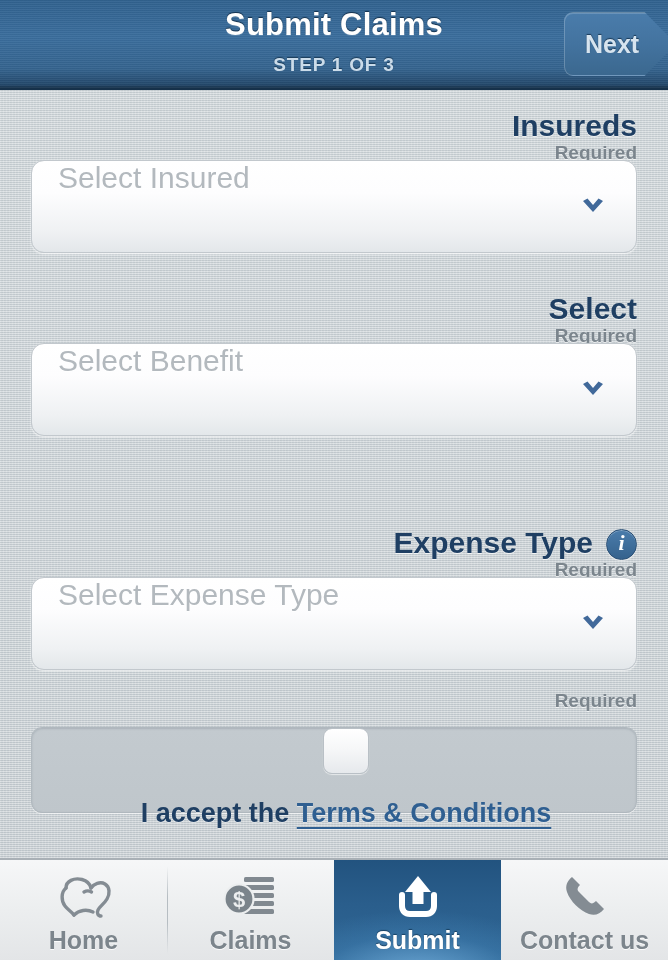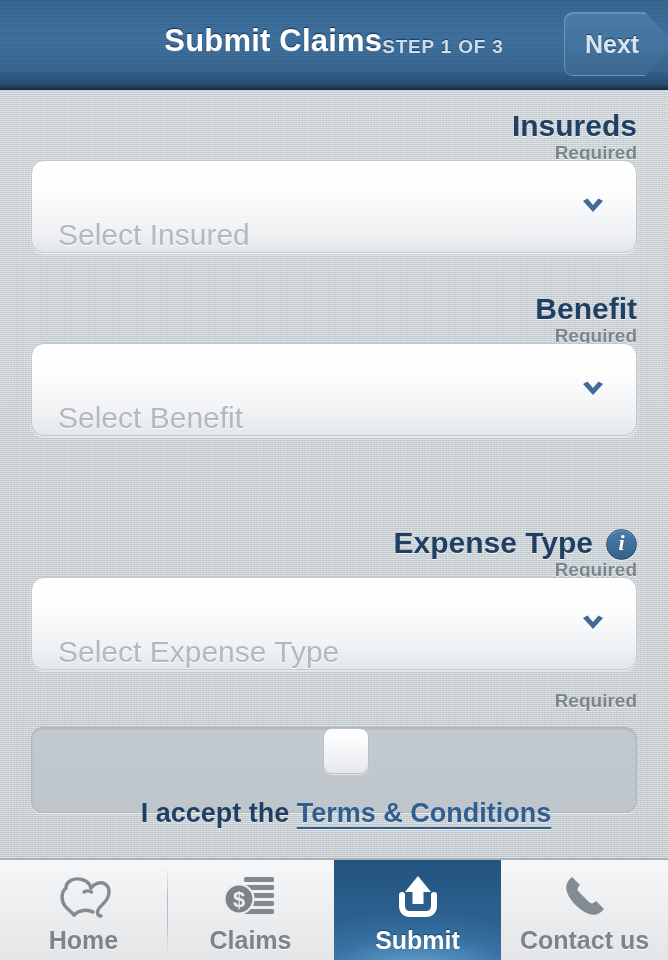--- a/index.html
+++ b/index.html
@@ -20,21 +20,21 @@
   .header {
     position:absolute; top:0; left:0; width:668px; height:90px;
     background:
       repeating-linear-gradient(0deg, rgba(255,255,255,0.045) 0px, rgba(255,255,255,0.045) 1px, rgba(0,0,0,0.035) 1px, rgba(0,0,0,0.035) 2px),
       linear-gradient(180deg,#31628f 0%, #3b6e9d 42%, #35648f 78%, #24496c 96%, #18334c 100%);
     border-bottom:2px solid #16314a;
     overflow:visible;
   }
   .header-titles {
     position:absolute; left:0; top:0; width:668px; height:88px;
-    display:flex; flex-direction:row; align-items:center; justify-content:center;
+    display:flex; flex-direction:column; align-items:center; justify-content:center;
     padding-bottom:6px;
   }
   .h-title {
     font-size:31px; font-weight:bold; color:#ffffff; letter-spacing:0.2px;
     text-shadow:0 -1px 1px rgba(12,38,62,0.85), 0 1px 0 rgba(255,255,255,0.12);
   }
   .h-sub {
     margin-top:11px;
     font-size:19px; font-weight:bold; color:#cbdcea; letter-spacing:0.8px;
     text-shadow:0 -1px 1px rgba(12,38,62,0.7);
@@ -89,21 +89,21 @@
     font-size:22px; color:#ffffff; line-height:22px;
     position:relative; top:-1px;
   }
 
   .select-box {
     position:relative; width:606px; height:93px;
     background:linear-gradient(180deg,#ffffff 0%, #fdfdfe 35%, #eff1f3 78%, #e3e7ea 100%);
     border:1px solid #c2c8cd;
     border-radius:13px;
     box-shadow:0 1px 2px rgba(255,255,255,0.8), inset 0 1px 0 rgba(255,255,255,0.9);
-    display:flex; align-items:flex-end;
+    display:flex; align-items:flex-start;
   }
   .select-placeholder {
     font-size:30px; color:#b3b9be; padding-left:26px;
     text-shadow:0 1px 0 rgba(255,255,255,0.9);
   }
   .chevron {
     position:absolute; right:28px; top:50%; transform:translateY(-50%);
     width:30px; height:30px;
   }
   .chevron svg { display:block; }
@@ -200,21 +200,21 @@
         <svg width="30" height="30" viewBox="0 0 30 30">
           <path d="M5 9 L15 20 L25 9 L20.5 6.5 L15 13 L9.5 6.5 Z" fill="#41699a"></path>
         </svg>
       </div>
     </div>
   </div>
 
   <div class="field-block" style="top:203px;">
     <div class="label-row">
       <div class="label-left">
-        <div class="field-label">Benefit</div>
+        <div class="field-label">Select</div>
       </div>
       <div class="required-tag">Required</div>
     </div>
     <div class="select-box">
       <div class="select-placeholder">Select Benefit</div>
       <div class="chevron">
         <svg width="30" height="30" viewBox="0 0 30 30">
           <path d="M5 9 L15 20 L25 9 L20.5 6.5 L15 13 L9.5 6.5 Z" fill="#41699a"></path>
         </svg>
       </div>

